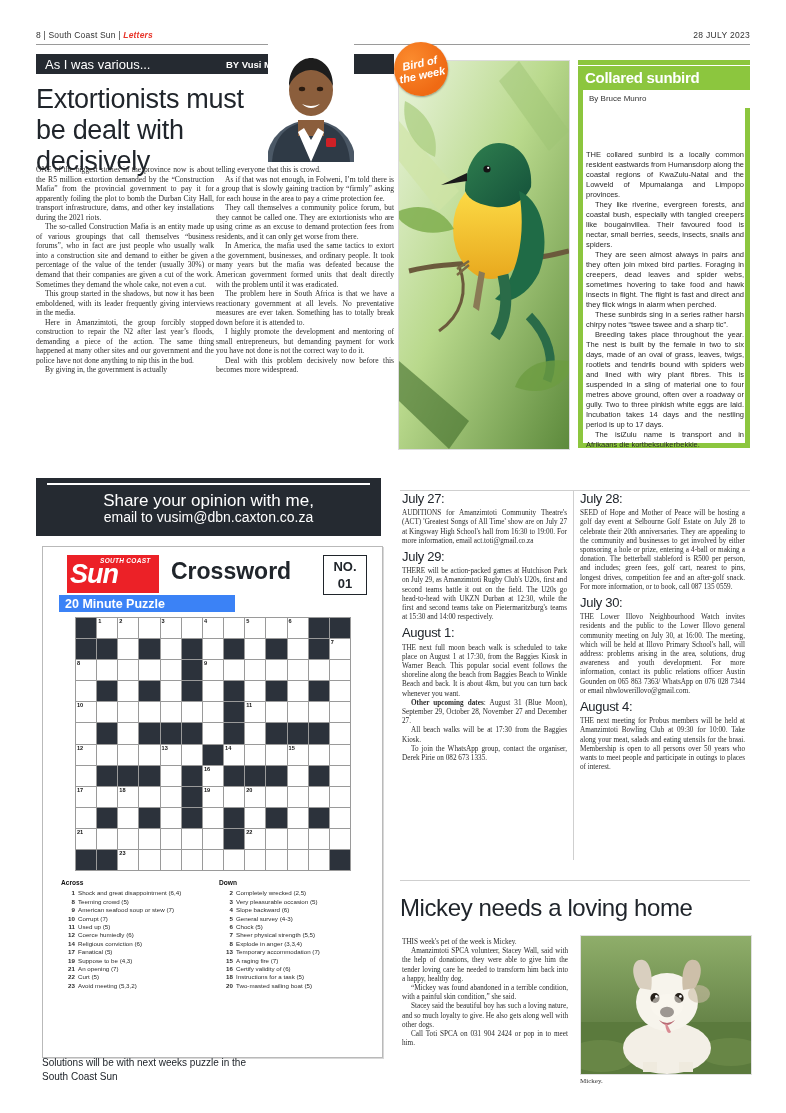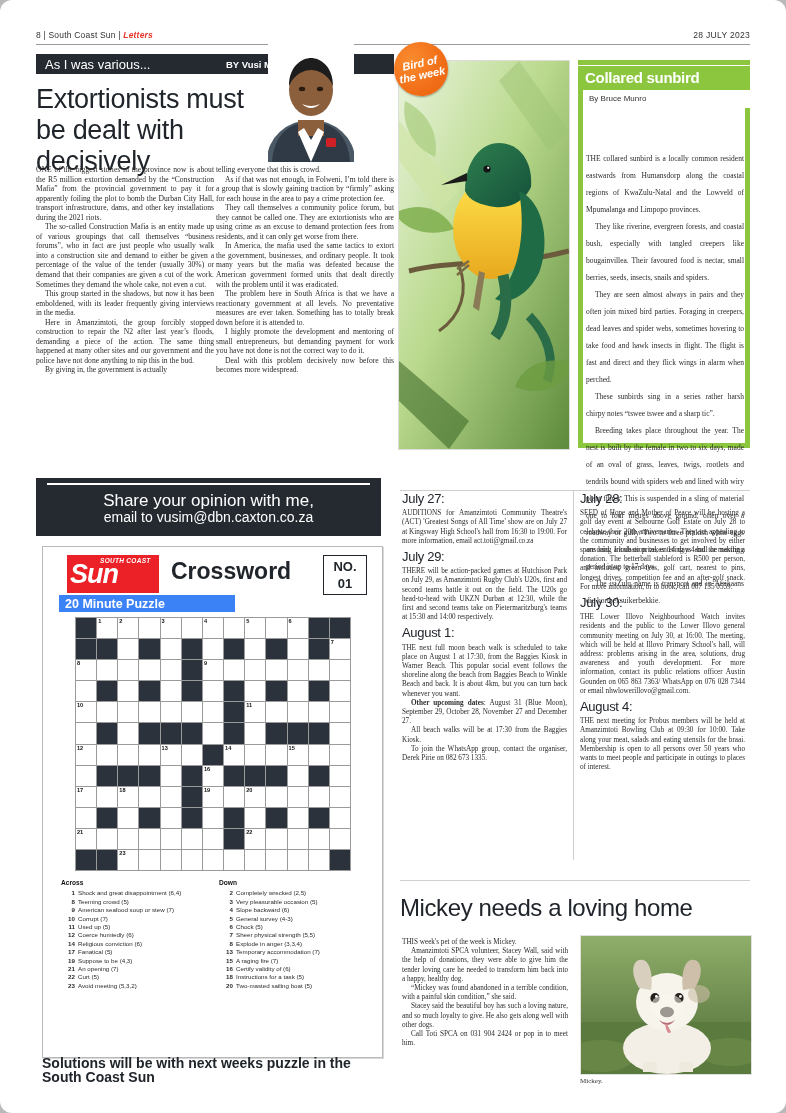--- a/index.html
+++ b/index.html
@@ -1,19 +1,19 @@
 <!DOCTYPE html>
 <html><head>
 <meta charset="utf-8">
 <style>
   html,body{margin:0;padding:0;background:#b9b9b9;}
   body{font-family:"Liberation Sans",sans-serif;}
   .page{
     position:relative;width:786px;height:1113px;background:#ffffff;
-    overflow:hidden;margin:0 auto;border-radius:12px;
+    overflow:hidden;margin:0 auto;
   }
   
   .masthead{position:absolute;left:36px;top:30px;width:714px;height:20px;}
   .mh-left{position:absolute;left:0;top:0;font-size:8.5px;color:#333;letter-spacing:.2px;}
   .mh-left .red{color:#e8352a;font-weight:bold;font-style:italic;}
   .mh-right{position:absolute;right:0;top:0;font-size:8.5px;color:#333;letter-spacing:.3px;}
   .mh-rule{position:absolute;left:0;top:14px;width:714px;height:1px;background:#9a9a9a;}
 
   
   .colbar{position:absolute;left:36px;top:54px;width:344px;height:20px;background:#252a31;}
@@ -51,21 +51,21 @@
   .sunhead span{position:absolute;left:7px;top:3px;color:#fff;font-size:15px;font-weight:bold;
     letter-spacing:-.3px;}
   .sunby{position:absolute;left:578px;top:90px;width:172px;height:18px;background:#fff;
     border-left:5px solid #8cc63e;box-sizing:border-box;}
   .sunby span{position:absolute;left:6px;top:4px;font-size:8px;color:#333;}
   .sunbarL{position:absolute;left:578px;top:108px;width:5px;height:340px;background:#8cc63e;}
   .sunbarR{position:absolute;left:745px;top:66px;width:5px;height:382px;background:#8cc63e;}
   .sunbarT{position:absolute;left:578px;top:60px;width:172px;height:5px;background:#8cc63e;}
   .sunbarB{position:absolute;left:578px;top:443px;width:172px;height:5px;background:#8cc63e;}
   .suntext{position:absolute;left:586px;top:150px;width:158px;
-    font-family:Liberation Serif, serif;font-size:7.5px;line-height:17px;color:#2a2a2a;text-align:justify;}
+    font-family:Liberation Sans, sans-serif;font-size:7.5px;line-height:10px;color:#2a2a2a;text-align:justify;}
   .suntext p{margin:0;text-indent:9px;}
   .suntext p.first{text-indent:0;}
 
   
   .share{position:absolute;left:36px;top:478px;width:345px;height:58px;background:#252a31;}
   .share .line{position:absolute;left:11px;top:5px;width:323px;height:2px;background:#fff;}
   .share .s1{position:absolute;left:0;top:13px;width:345px;text-align:center;color:#fff;font-size:17px;}
   .share .s2{position:absolute;left:0;top:31px;width:345px;text-align:center;color:#fff;font-size:14px;}
 
   
@@ -93,21 +93,21 @@
 
   .clues{position:absolute;left:8px;top:332px;width:322px;
     font-size:6.2px;line-height:8.4px;color:#2b2b2b;}
   .cluecol{position:absolute;top:0;width:156px;}
   .cluecol.a{left:10px;}
   .cluecol.d{left:168px;}
   .cluecol h4{margin:0 0 2px 0;font-size:6.6px;font-weight:bold;color:#111;}
   .clue{display:flex;}
   .clue .n{width:14px;text-align:right;font-weight:bold;margin-right:3px;flex:none;}
   .cwfoot{position:absolute;left:42px;top:1056px;width:339px;}
-  .cwfoot .f1{font-size:14px;font-weight:bold;color:#20252b;line-height:14px;}
+  .cwfoot .f1{font-size:10px;font-weight:normal;color:#20252b;line-height:14px;}
 
   
   .ddhead{position:absolute;left:400px;top:468px;width:350px;height:15px;background:#fbd9d3;}
   .ddhead .sq{position:absolute;left:0;top:0;width:13px;height:15px;background:#e8352a;}
   .ddhead span{position:absolute;left:19px;top:1.5px;color:#fff;font-size:10.5px;font-weight:bold;}
   .ddrule{position:absolute;left:400px;top:490px;width:350px;height:1px;background:#cfcfcf;}
   .ddvrule{position:absolute;left:573px;top:490px;width:1px;height:370px;background:#cfcfcf;}
   .ddcol{position:absolute;width:165px;font-family:"Liberation Serif",serif;
     font-size:7.2px;line-height:9.2px;color:#2a2a2a;text-align:justify;}
   .ddcol.c1{left:402px;top:494px;}

